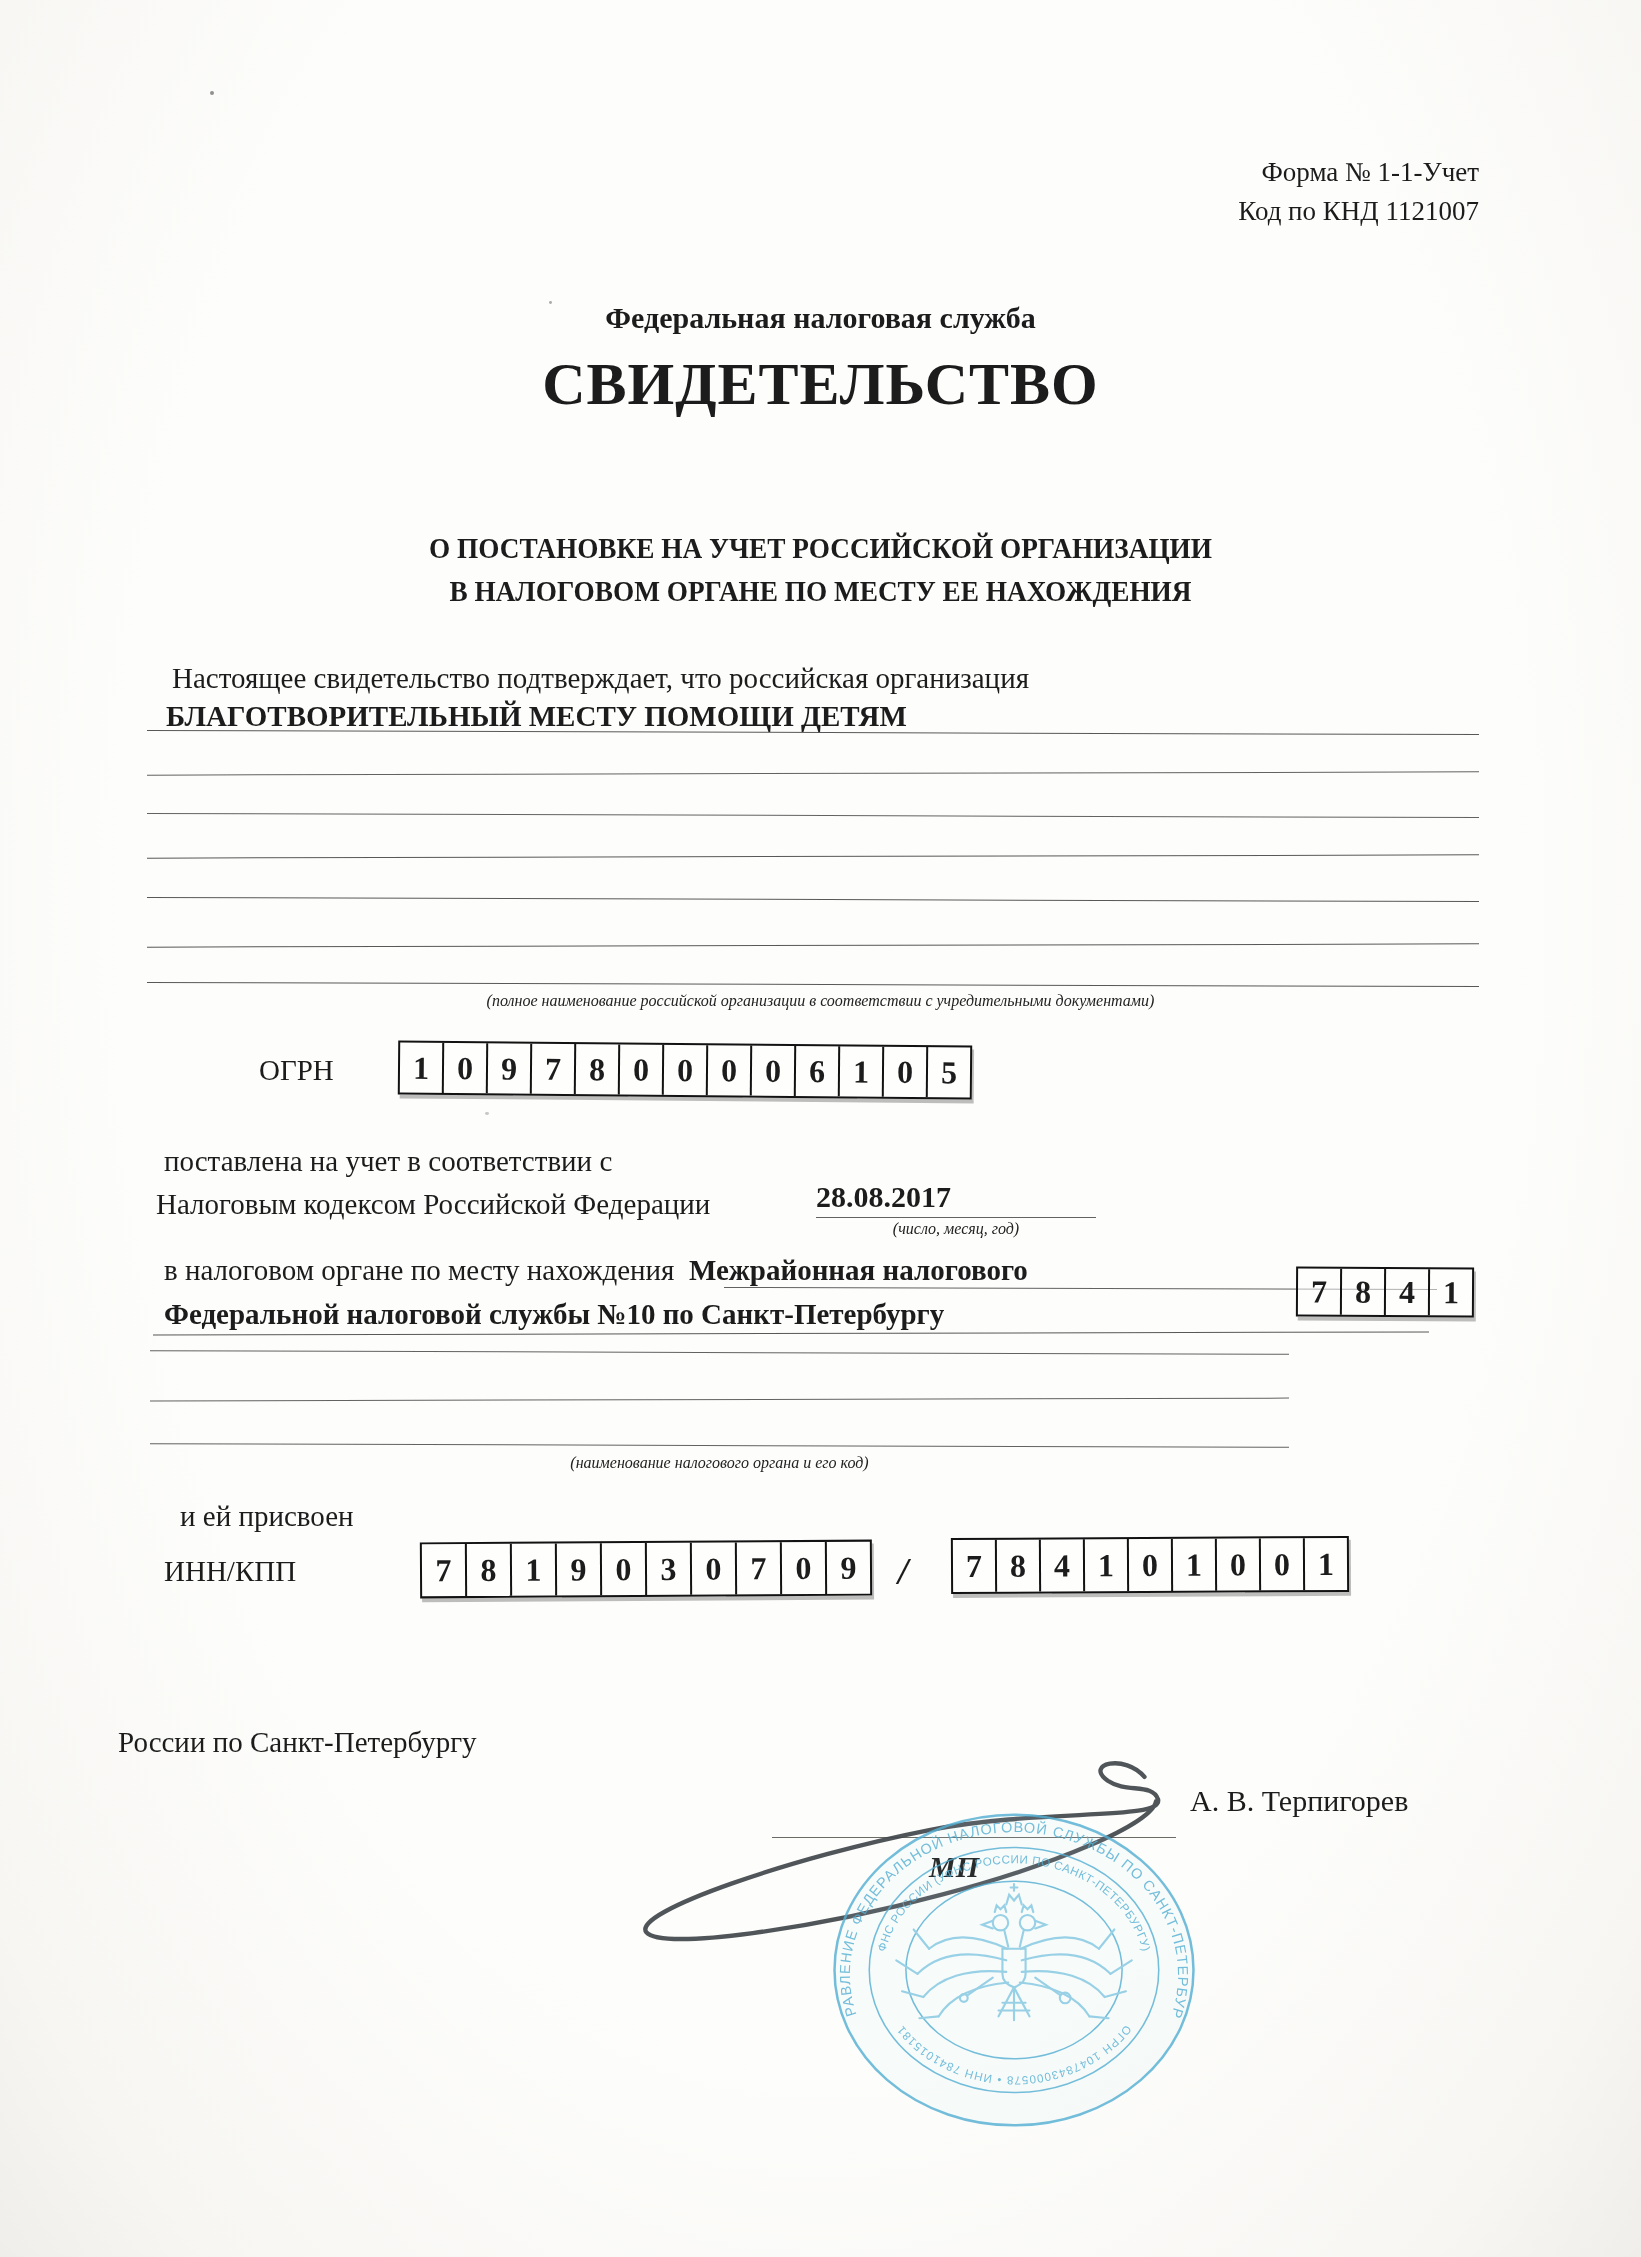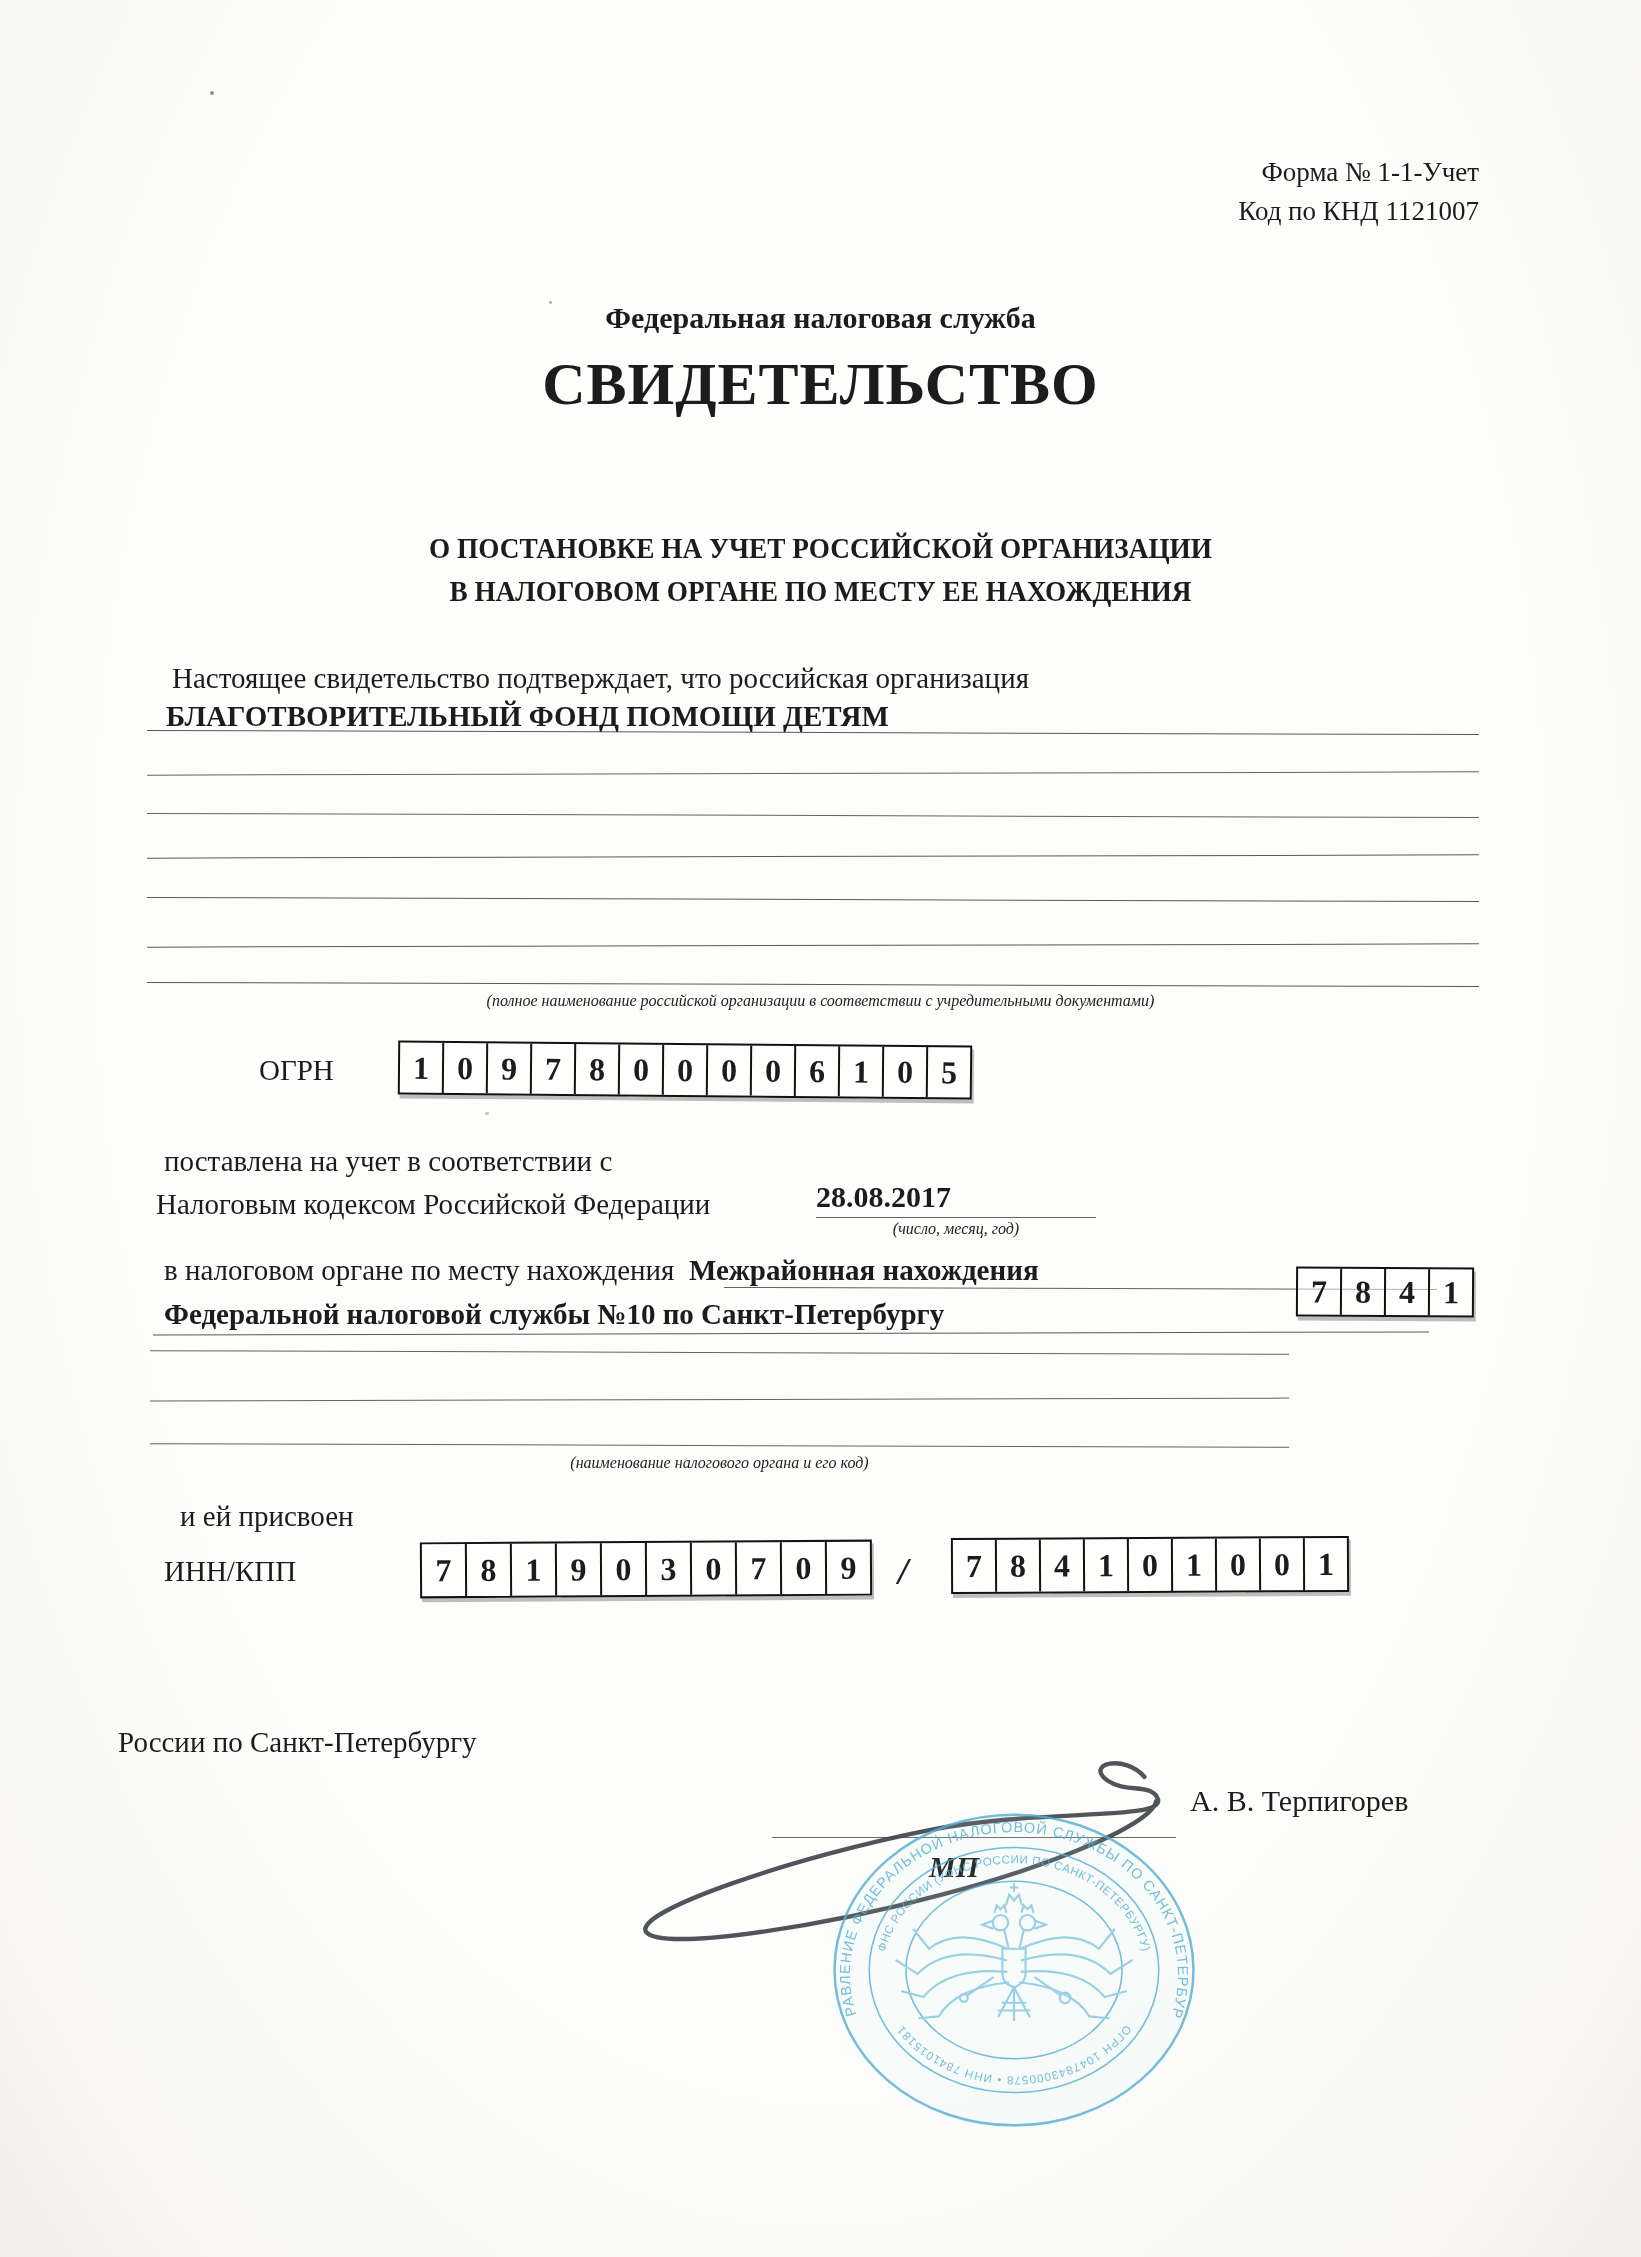--- a/index.html
+++ b/index.html
@@ -56,21 +56,21 @@
     <div>Код по КНД 1121007</div>
   </div>
 
   <div class="abs c bold" style="top:301px;font-size:30px;">Федеральная налоговая служба</div>
   <div class="abs c bold" style="top:350px;font-size:60px;letter-spacing:1px;">СВИДЕТЕЛЬСТВО</div>
 
   <div class="abs c bold" style="top:532px;font-size:29px;transform:scaleX(.94);">О ПОСТАНОВКЕ НА УЧЕТ РОССИЙСКОЙ ОРГАНИЗАЦИИ</div>
   <div class="abs c bold" style="top:575px;font-size:29px;transform:scaleX(.94);">В НАЛОГОВОМ ОРГАНЕ  ПО МЕСТУ ЕЕ НАХОЖДЕНИЯ</div>
 
   <div class="abs body-text" style="left:172px;top:660px;">Настоящее свидетельство подтверждает, что российская организация</div>
-  <div class="abs body-text bold" style="left:166px;top:698px;">БЛАГОТВОРИТЕЛЬНЫЙ ФОНД ПОМОЩИ ДЕТЯМ</div>
+  <div class="abs body-text bold" style="left:166px;top:698px;">БЛАГОТВОРИТЕЛЬНЫЙ МЕСТУ ПОМОЩИ ДЕТЯМ</div>
 
   <div class="rule tilt-a" style="left:147px;top:732px;width:1332px;"></div>
   <div class="rule thin tilt-b" style="left:147px;top:773px;width:1332px;"></div>
   <div class="rule thin tilt-a" style="left:147px;top:815px;width:1332px;"></div>
   <div class="rule tilt-b" style="left:147px;top:856px;width:1332px;"></div>
   <div class="rule tilt-a" style="left:147px;top:899px;width:1332px;"></div>
   <div class="rule tilt-b" style="left:147px;top:945px;width:1332px;"></div>
   <div class="rule tilt-a" style="left:147px;top:984px;width:1332px;"></div>
 
   <div class="abs caption c" style="top:992px;">(полное наименование российской организации в соответствии с учредительными документами)</div>
@@ -93,21 +93,21 @@
   </div>
 
   <div class="abs body-text" style="left:164px;top:1143px;">поставлена на учет в соответствии с</div>
   <div class="abs body-text" style="left:156px;top:1186px;">Налоговым кодексом Российской Федерации</div>
 
   <div class="abs bold" style="left:816px;top:1180px;width:280px;text-align:left;font-size:30px;">28.08.2017</div>
   <div class="rule thin" style="left:816px;top:1217px;width:280px;"></div>
   <div class="abs caption" style="left:816px;top:1220px;width:280px;text-align:center;">(число, месяц, год)</div>
 
   <div class="abs body-text" style="left:164px;top:1252px;">
-    <span>в налоговом органе по месту нахождения</span>&nbsp;&nbsp;<span class="bold">Межрайонная нахождения</span>
+    <span>в налоговом органе по месту нахождения</span>&nbsp;&nbsp;<span class="bold">Межрайонная налогового</span>
   </div>
   <div class="rule thin tilt-a" style="left:724px;top:1288px;width:713px;"></div>
 
   <div class="abs body-text bold" style="left:164px;top:1296px;">Федеральной налоговой службы №10 по Санкт-Петербургу</div>
   <div class="rule tilt-b" style="left:153px;top:1333px;width:1276px;"></div>
 
   <div class="digit-row" style="left:1296px;top:1267px;transform:rotate(.3deg);">
     <div class="digit-cell code-cell">7</div>
     <div class="digit-cell code-cell">8</div>
     <div class="digit-cell code-cell">4</div>

